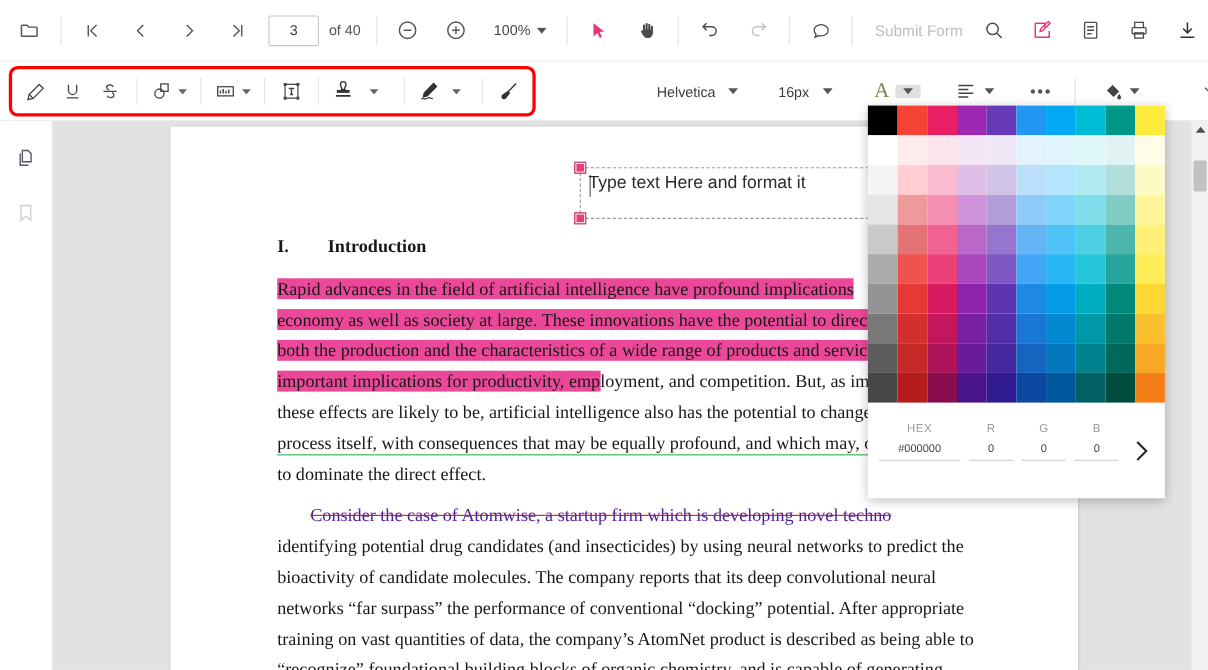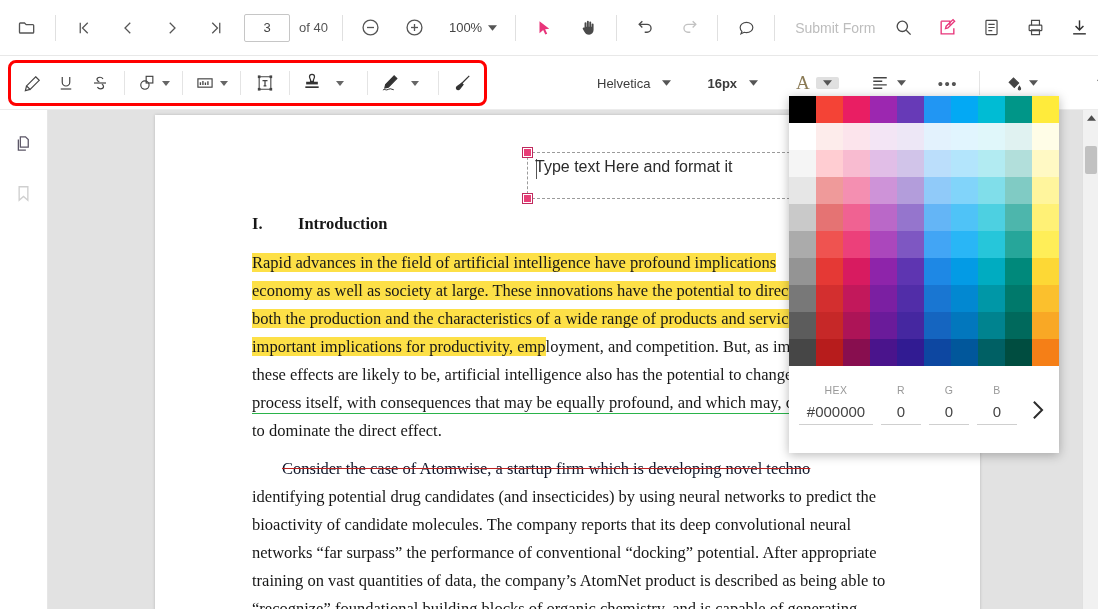--- a/index.html
+++ b/index.html
@@ -96,23 +96,23 @@
   }
   .doc-body {
     position:absolute; left:97px; top:95px; width:680px;
     font-family:"Liberation Serif", serif; font-size:16.5px; color:#171717;
     line-height:28px;
   }
   .heading-row { display:flex; align-items:baseline; font-weight:bold; margin-bottom:11px; }
   .heading-num { width:46px; font-weight:bold; }
   .heading-txt { font-weight:bold;text-align:center; }
   .para { margin:0 0 0 0; text-indent:0; }
-  .hl-purple { background:#fde047; }
+  .hl-purple { background:#ec4899; }
   .ul-green { border-bottom:1.6px solid #2ab34a; padding-bottom:1px; }
-  .st-red { color:#0f172a; text-decoration:line-through; text-decoration-color:#c02020; }
+  .st-red { color:#4c1d95; text-decoration:line-through; text-decoration-color:#c02020; }
   .indent { display:inline-block; width:30px; }
 
   
   .textbox-anno {
     position:absolute; left:372px; top:37px; width:278px; height:47px;
     border:1px dashed #9b9b9b; background:transparent;
   }
   .textbox-anno .tb-text {
     position:absolute; left:7px; top:5px;
     font-family:"Liberation Sans", sans-serif; font-size:16px; color:#2b2b2b;
@@ -143,21 +143,21 @@
   }
   .sw { width:27px; height:27px; cursor:pointer; }
   .color-fields {
     position:absolute; left:0; top:276px; width:249px; height:81px;
     display:flex; align-items:flex-start; padding:12px 10px 0 10px; gap:8px;
   }
   .fld { display:flex; flex-direction:column; align-items:center; }
   .fld .lbl { font-size:10.5px; color:#999; letter-spacing:.4px; margin-bottom:6px; }
   .fld input {
     border:none; border-bottom:1px solid #cfcfcf; background:transparent;
-    text-align:center; font-size:15px; color:#444; outline:none;
+    text-align:center; font-size:10px; color:#444; outline:none;
     font-family:"Liberation Sans", sans-serif; padding-bottom:4px;
   }
   .fld-hex { width:74px; }
   .fld-hex input { width:74px; }
   .fld-n { width:40px; }
   .fld-n input { width:40px; }
   .panel-next {
     margin-left:6px; margin-top:16px; font-size:20px; color:#333;
     cursor:pointer; line-height:1; font-weight:bold;
   }
@@ -426,21 +426,21 @@
     <div class="anno-right">
       <div class="combo">
         <span class="cv">Helvetica</span>
         <span>
           <svg width="9" height="6" viewBox="0 0 10 6">
               <path d="M0 0h10L5 6z" fill="#555"></path>
             </svg>
         </span>
       </div>
 
-      <div class="combo" style="margin-left:18px;font-weight:bold;">
+      <div class="combo" style="margin-left:18px;">
         <span class="cv">16px</span>
         <span>
           <svg width="9" height="6" viewBox="0 0 10 6">
               <path d="M0 0h10L5 6z" fill="#555"></path>
             </svg>
         </span>
       </div>
 
       <div class="combo" style="margin-left:20px; gap:6px;">
         <span class="cv" style="font-size:19px; color:#8a7a55; font-family:'Liberation Serif', serif;">A</span>

